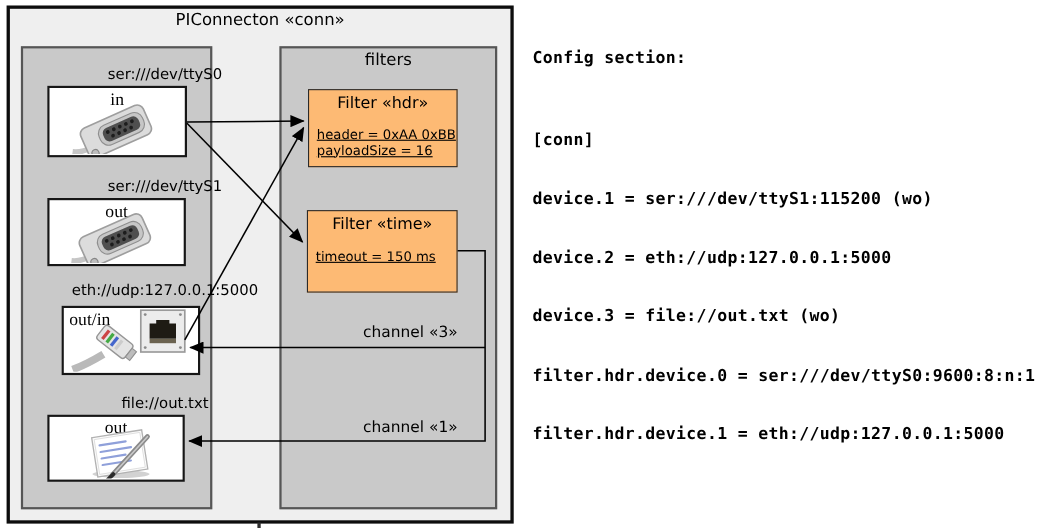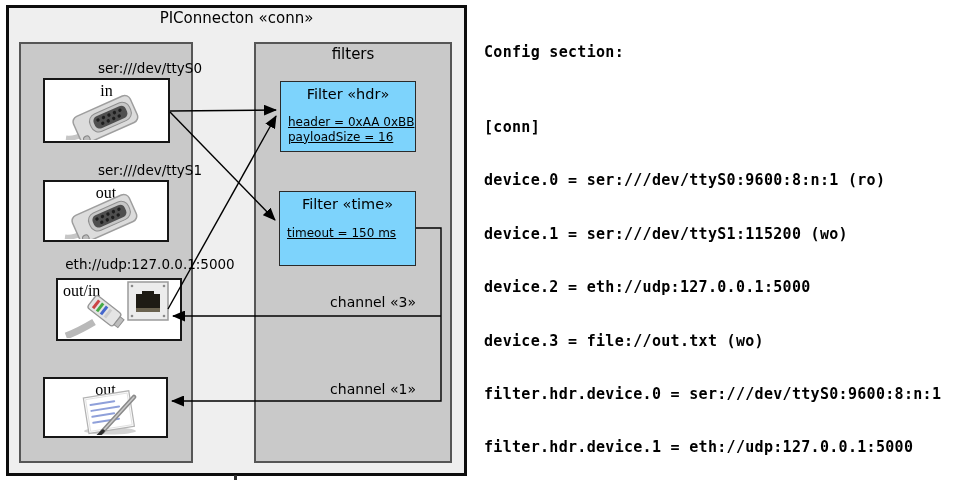--- a/index.html
+++ b/index.html
@@ -36,21 +36,21 @@
     border:2px solid #161616;
   }
   .dev-caption{
     position:absolute;left:0;top:2px;width:100%;text-align:center;
     font-size:16px;line-height:18px;font-family:Liberation Serif, serif;
   }
   .dev-caption.corner{width:auto;left:5px;text-align:left;}
   .dev-icon{position:absolute;pointer-events:none;}
   
   .filter-box{
-    position:absolute;box-sizing:border-box;background:#7dd3fc;
+    position:absolute;box-sizing:border-box;background:#fdba74;
     border:1.5px solid #2a2a2a;
   }
   .filter-title{
     position:absolute;left:0;top:4px;width:100%;text-align:center;
     font-size:14.5px;line-height:17px;
   }
   .filter-attrs{position:absolute;left:7px;font-size:12px;line-height:14.5px;text-decoration:underline;}
   
   .chan-label{
     position:absolute;width:118px;text-align:right;
@@ -147,20 +147,21 @@
         <rect x="24" y="24" width="32" height="16" rx="3" fill="#e4e4e4" stroke="#969696" stroke-width="1.3"></rect>
         <rect x="28" y="27" width="3" height="10" fill="#cc4444"></rect>
         <rect x="33" y="27" width="3" height="10" fill="#44aa44"></rect>
         <rect x="38" y="27" width="3" height="10" fill="#4466cc"></rect>
         <rect x="43" y="27" width="3" height="10" fill="#cccccc"></rect>
         <rect x="56" y="27" width="5" height="10" fill="#bdbdbd" stroke="#909090" stroke-width="1"></rect>
       </g>
     </svg>
   </div>
 
+  <div class="dev-label" style="top:359px;">file://out.txt</div>
   <div class="dev-box" style="left:43px;top:377px;width:125px;height:61px;">
     <div class="dev-caption">out</div>
     <svg class="dev-icon" style="right:14px;bottom:1px;" width="80" height="48" viewBox="0 0 80 48">
       <ellipse cx="38" cy="44" rx="26" ry="3.5" fill="#d2d2d2"></ellipse>
       <g transform="rotate(-9 38 26)">
         <rect x="14" y="7" width="46" height="36" fill="#fbfbfb" stroke="#b2b2b2" stroke-width="1.2"></rect>
         <rect x="16" y="9" width="42" height="32" fill="#ffffff" stroke="#dddddd" stroke-width="0.8"></rect>
         <g stroke="#8fa0da" stroke-width="2" stroke-linecap="round">
           <line x1="20" y1="15" x2="44" y2="15"></line>
           <line x1="20" y1="21" x2="48" y2="21"></line>
@@ -207,21 +208,20 @@
       <polyline points="416,228 441,228 441,401 172,401" marker-end="url(#ah)"></polyline>
       <line x1="441" y1="316" x2="173" y2="316" marker-end="url(#ah)"></line>
     </g>
   </svg>
 
   <div class="bottom-tick"></div>
 
   <div class="config">
     <div class="cfg-heading">Config section:</div>
     <div class="cfg-line">[conn]</div>
-    <div class="cfg-line">device.0 = ser:///dev/ttyS0:9600:8:n:1 (ro)</div>
     <div class="cfg-line">device.1 = ser:///dev/ttyS1:115200 (wo)</div>
     <div class="cfg-line">device.2 = eth://udp:127.0.0.1:5000</div>
     <div class="cfg-line">device.3 = file://out.txt (wo)</div>
     <div class="cfg-line">filter.hdr.device.0 = ser:///dev/ttyS0:9600:8:n:1</div>
     <div class="cfg-line">filter.hdr.device.1 = eth://udp:127.0.0.1:5000</div>
     
     
     
     
     

